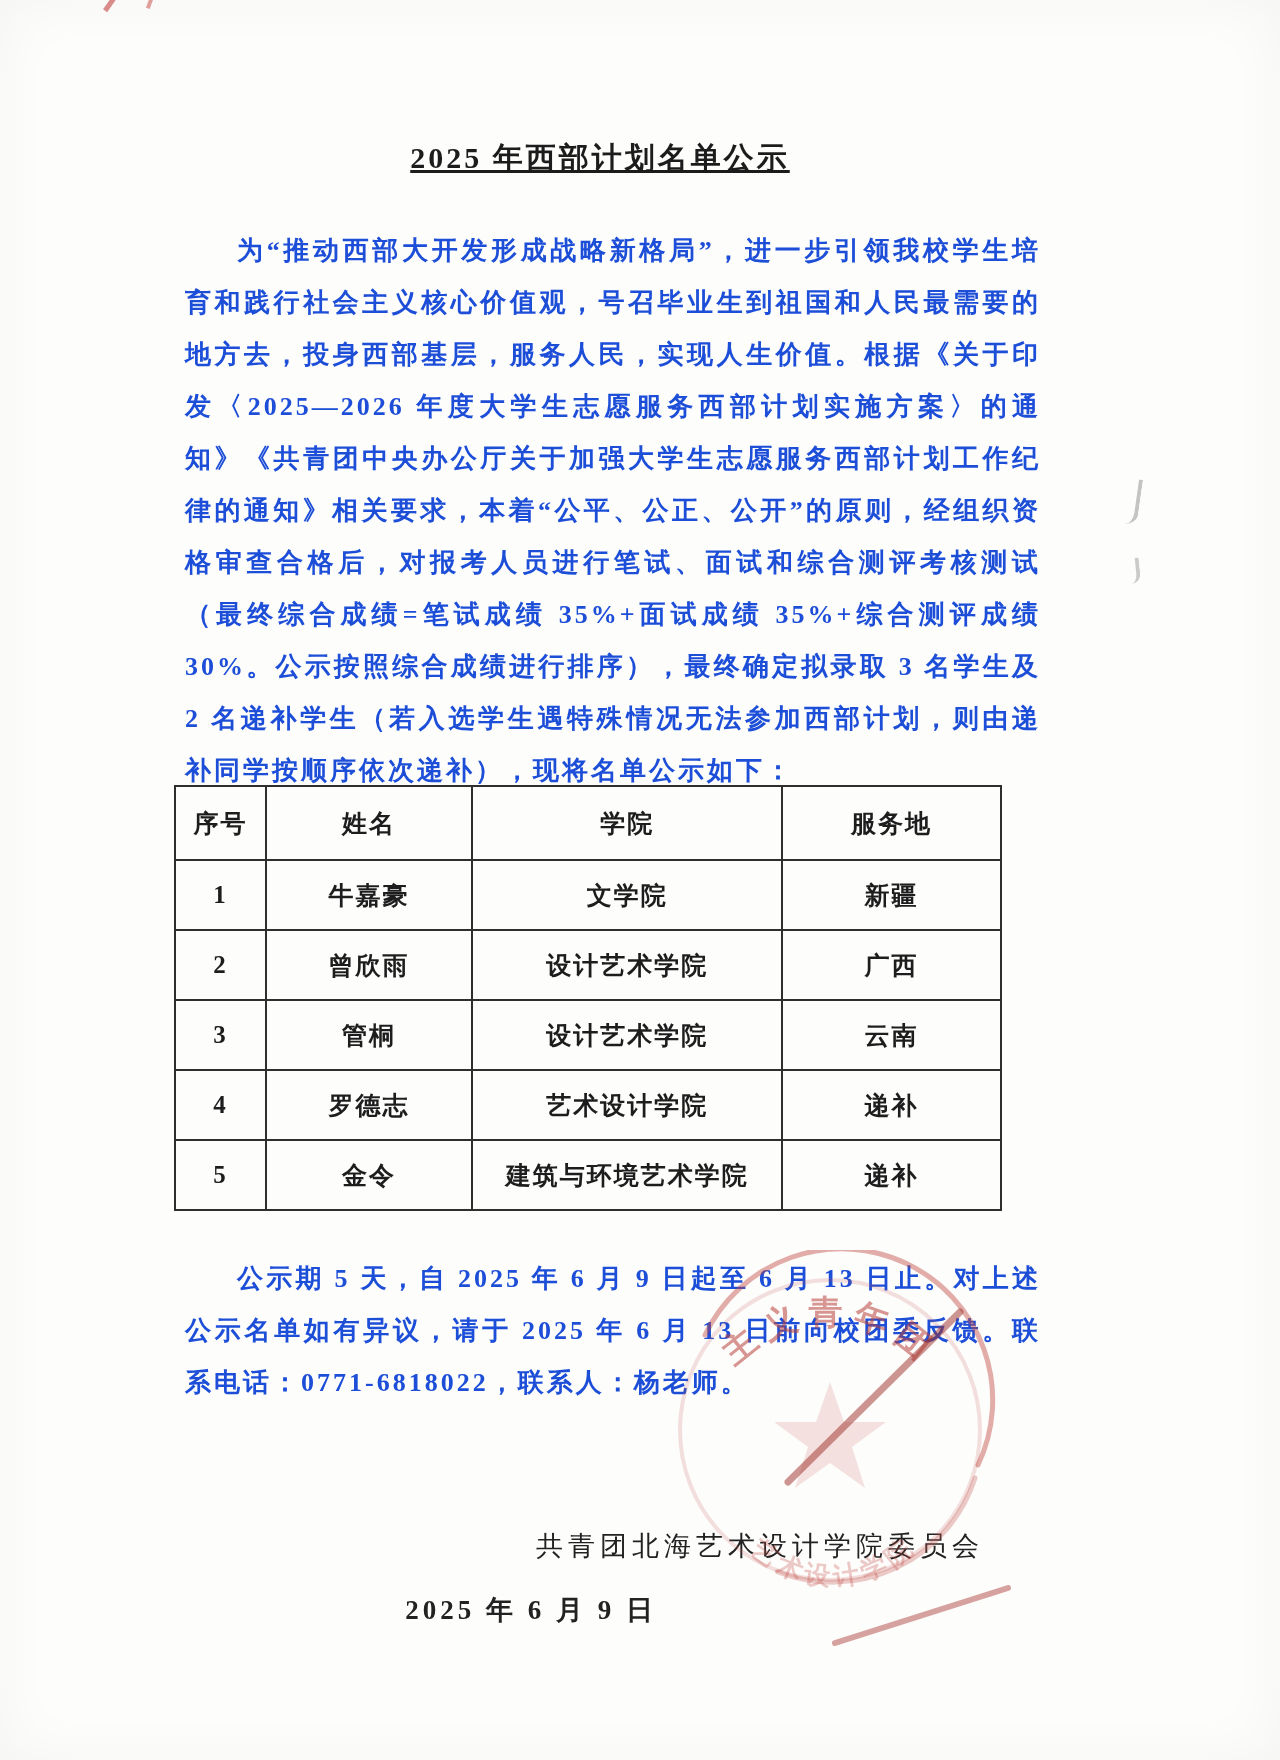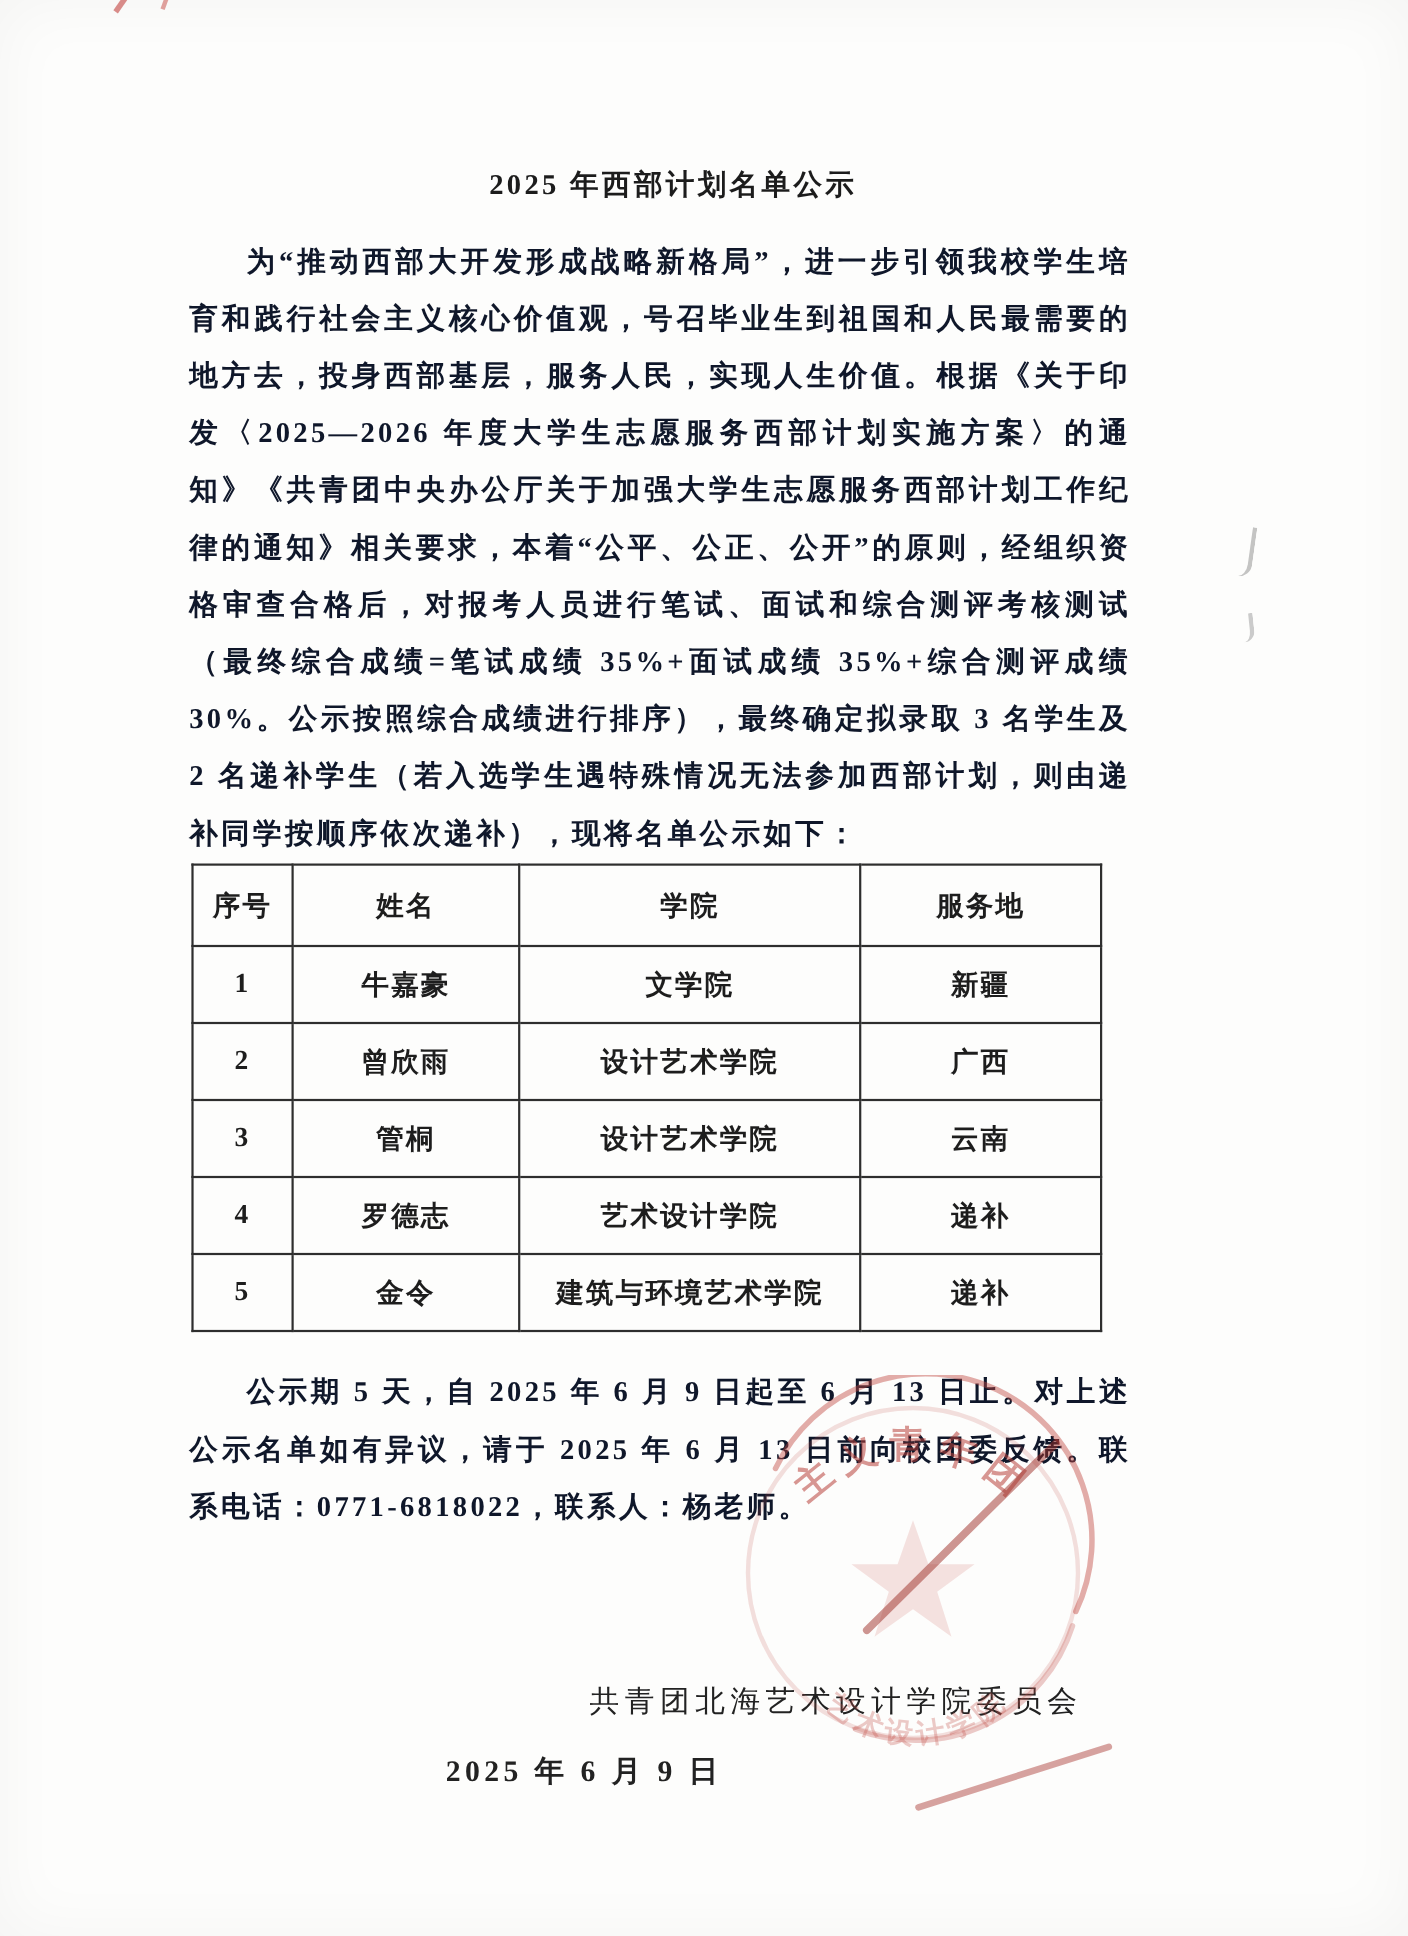--- a/index.html
+++ b/index.html
@@ -8,30 +8,30 @@
     width:1280px;height:1760px;
     margin:0 auto;
     background:#fdfdfc;
     box-shadow:inset 0 0 60px rgba(0,0,0,0.04);
     font-family:"Liberation Serif","DejaVu Serif",serif;
     color:#1c1c1c;
     overflow:hidden;
   }
   .doc-title{
     position:absolute;top:138px;left:172px;width:856px;
-    margin:12px;text-align:center;
-    font-size:26px;font-weight:700;letter-spacing:3px;
+    margin:0;text-align:center;
+    font-size:30px;font-weight:700;letter-spacing:3px;text-decoration:underline;
   }
   .body-par{
-    margin:0;
+    margin:13px;
     font-size:26px;line-height:52px;
     letter-spacing:3px;
     text-align:justify;text-indent:2em;
     font-weight:600;
-    color:#0f172a;
+    color:#1d4ed8;
   }
   .intro{position:absolute;top:212px;left:172px;width:856px;}
   .closing{position:absolute;top:1240px;left:172px;width:856px;}
   table.roster{
     position:absolute;top:785px;left:174px;width:828px;
     border-collapse:collapse;table-layout:fixed;
   }
   table.roster th,table.roster td{
     border:2px solid #2e2e2e;
     text-align:center;vertical-align:middle;

